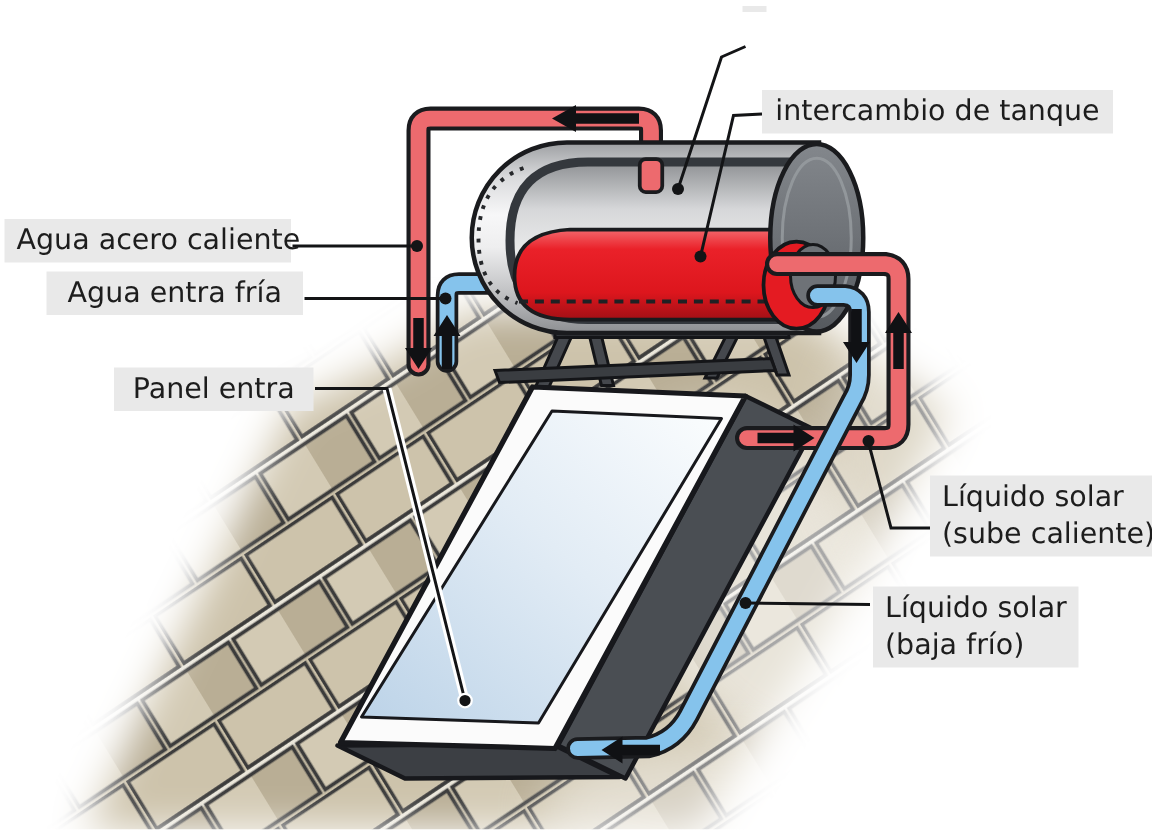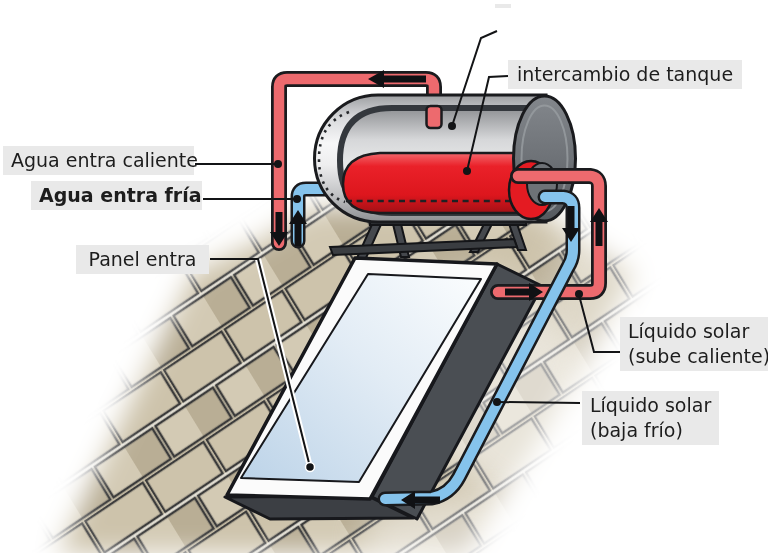--- a/index.html
+++ b/index.html
@@ -158,23 +158,23 @@
     <circle cx="579" cy="294" r="4"></circle>
     <circle cx="497" cy="402" r="4"></circle>
   </g>
 </svg>
 
 <div class="lbl left" style="left:495px;top:4px;">
 </div>
 
 <div class="lbl center" style="left:508px;top:60px;width:218px;">intercambio de tanque</div>
 
-<div class="lbl center" style="left:3px;top:146px;width:175px;">Agua entra caliente</div>
+<div class="lbl center" style="left:3px;top:146px;width:175px;">Agua acero caliente</div>
 
-<div class="lbl center" style="left:31px;top:181px;width:155px;font-weight:bold;">Agua entra fría</div>
+<div class="lbl center" style="left:31px;top:181px;width:155px;">Agua entra fría</div>
 
 <div class="lbl center" style="left:76px;top:245px;width:117px;">Panel entra</div>
 
 <div class="lbl left" style="left:620px;top:317px;">
   <div>Líquido solar</div>
   <div>(sube caliente)</div>
 </div>
 
 <div class="lbl left" style="left:582px;top:391px;">
   <div>Líquido solar</div>

